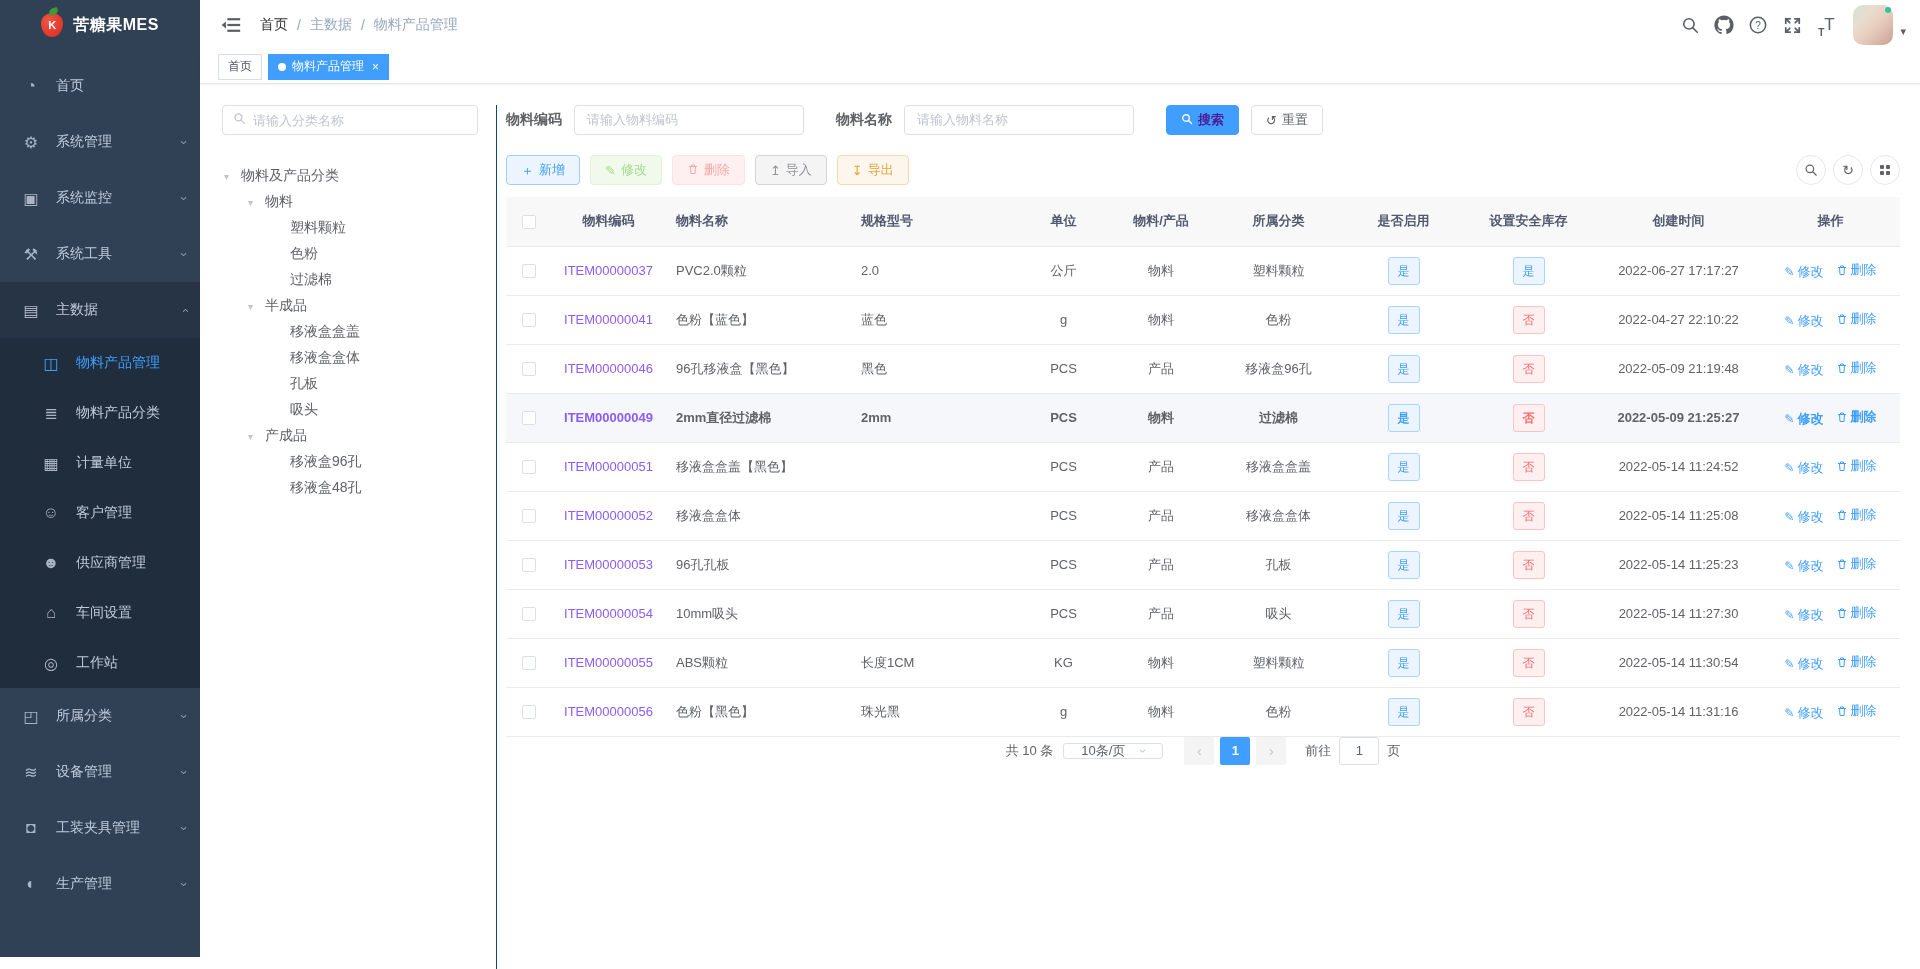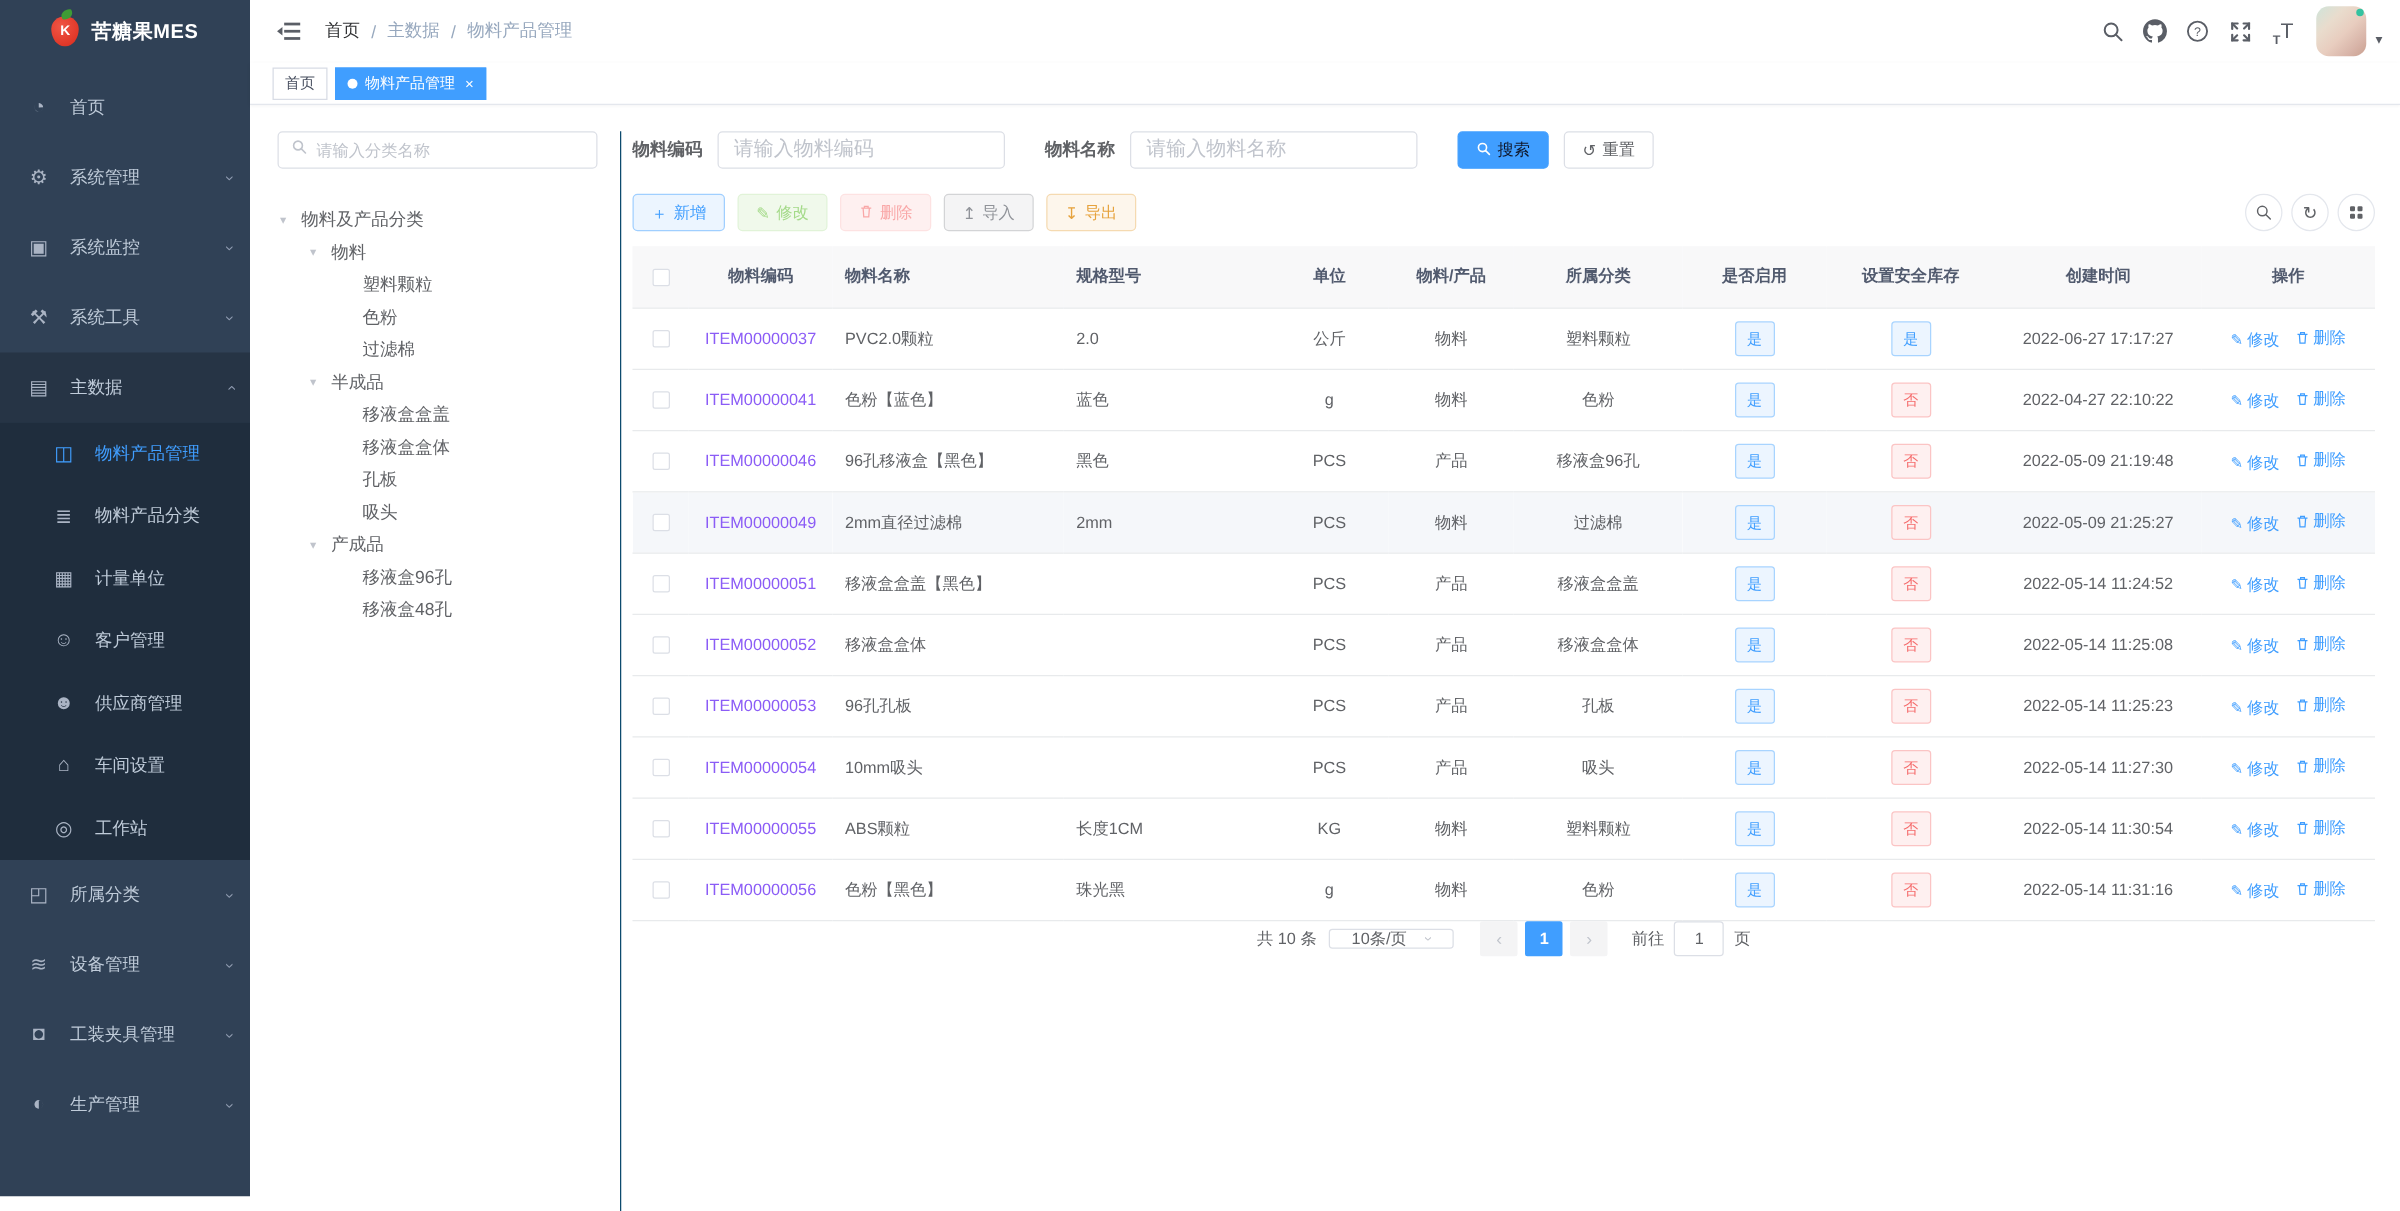--- a/index.html
+++ b/index.html
@@ -66,45 +66,45 @@
   .tree-row.lvl1 { padding-left: 2px; }
   .tree-row.lvl2 { padding-left: 26px; }
   .tree-row.lvl3 { padding-left: 68px; }
   .tree-caret { color: #c0c4cc; font-size: 10px; margin-right: 7px; width: 10px; }
 
   
   .right-panel { flex: 1; border-left: 1px solid #0c4a6e; padding-left: 9px; min-width: 0; }
 
   .query-row { display: flex; align-items: center; height: 30px; }
   .q-label { font-size: 14px; font-weight: 700; color: #606266; margin-right: 12px; white-space: nowrap; }
-  .q-input { width: 230px; height: 30px; border: 1px solid #dcdfe6; border-radius: 4px; padding: 0 12px; font-size: 16px; color: #606266; outline: none; margin-right: 32px; font-family: Liberation Mono, monospace; }
+  .q-input { width: 230px; height: 30px; border: 1px solid #dcdfe6; border-radius: 4px; padding: 0 12px; font-size: 13px; color: #606266; outline: none; margin-right: 32px; font-family: Liberation Mono, monospace; }
   .q-input::placeholder { color: #c0c4cc; }
   .btn { height: 30px; border-radius: 4px; font-size: 13px; display: inline-flex; align-items: center; gap: 5px; padding: 0 14px; cursor: pointer; border: 1px solid transparent; white-space: nowrap; font-family: inherit; }
-  .btn-primary { background: #409eff; border-color: #409eff; color: #0f172a; margin-right: 12px; }
+  .btn-primary { background: #409eff; border-color: #409eff; color: #4c1d95; margin-right: 12px; font-weight: bold; }
   .btn-plain { background: #fff; border-color: #dcdfe6; color: #606266; }
   .btn .bicon { font-size: 13px; line-height: 1; }
 
   .toolbar { display: flex; align-items: center; margin-top: 20px; }
   .tb-btn { margin-right: 10px; }
   .btn-add { background: #ecf5ff; border-color: #a0cfff; color: #409eff; }
   .btn-edit { background: #f0f9eb; border-color: #e1f3d8; color: #a4da89; cursor: not-allowed; }
   .btn-del { background: #fef0f0; border-color: #fde2e2; color: #f9a7a7; cursor: not-allowed; }
   .btn-import { background: #f4f4f5; border-color: #d3d4d6; color: #909399; }
   .btn-export { background: #fdf6ec; border-color: #f5dab1; color: #e6a23c; }
   .toolbar-right { margin-left: auto; display: flex; gap: 7px; }
   .circle-btn { width: 30px; height: 30px; border-radius: 50%; border: 1px solid #e4e7ed; background: #fff; display: flex; align-items: center; justify-content: center; color: #606266; cursor: pointer; font-size: 14px; }
   .grid-icon { display: grid; grid-template-columns: 4px 4px; grid-gap: 2px; }
   .grid-icon span { width: 4px; height: 4px; background: #606266; border-radius: 1px; }
 
   
   table.data { width: 100%; border-collapse: collapse; table-layout: fixed; margin-top: 12px; font-size: 13px; }
   table.data th { background: #f8f8f9; height: 49px; font-weight: 700; color: #515a6e; font-size: 13px; border-bottom: 1px solid #e8eaec; text-align: center; }
   table.data th.l, table.data td.l { text-align: left; padding-left: 10px; }
   table.data td { height: 49px; border-bottom: 1px solid #e8eaec; text-align: center; color: #606266; overflow: hidden; white-space: nowrap; }
-  tr.hl td { background: #f5f7fa; }
+  tr.hl td { background: #f5f7fa; font-weight: bold; }
   .cb { width: 14px; height: 14px; border: 1px solid #dcdfe6; border-radius: 2px; display: inline-block; background: #fff; vertical-align: middle; cursor: pointer; }
   a.code { color: #8b5cf6; text-decoration: none; cursor: pointer; }
   .badge { display: inline-block; padding: 7px 9px; border-radius: 3px; font-size: 12px; line-height: 1; }
   .b-yes { background: #ecf5ff; border: 1px solid #a8d4ff; color: #409eff; }
   .b-no { background: #fef0f0; border: 1px solid #fbc4c4; color: #f56c6c; }
   .ops a { color: #409eff; text-decoration: none; margin: 0 6px; cursor: pointer; display: inline-flex; align-items: center; gap: 3px; }
   .ops .i { font-size: 12px; }
 
   
   .pagination { display: flex; align-items: center; justify-content: center; font-size: 13px; color: #606266; }

